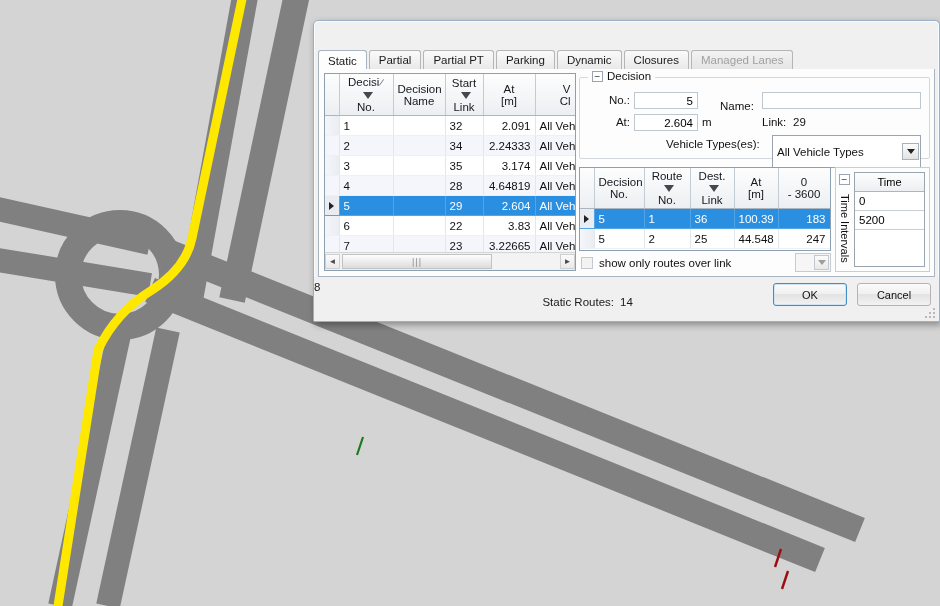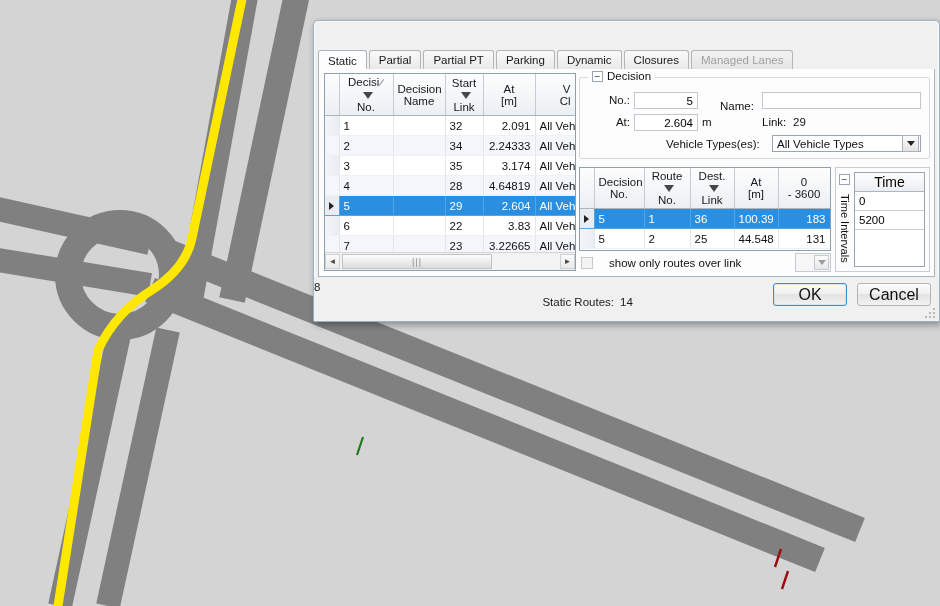--- a/index.html
+++ b/index.html
@@ -145,21 +145,21 @@
     width:11px;height:11px;border:1px solid #9aa5af;background:#fff;
     display:inline-flex;align-items:center;justify-content:center;
     font-size:10px;line-height:9px;color:#333;box-sizing:border-box;
   }
   .fld-label{font-size:11.5px;color:#111;}
   .txtbox{
     border:1px solid #bfc7cf;background:#fff;height:17px;line-height:17px;
     font-size:11.5px;padding:0 4px;box-sizing:border-box;
   }
   .combo{
-    border:1px solid #9aa5af;background:#fff;height:17px;
+    border:1px solid #9aa5af;background:#fff;height:33px;
     display:flex;align-items:center;box-sizing:border-box;font-size:11.5px;
   }
   .combo .val{flex:1;padding-left:4px;color:#111;}
   .combo .btn{
     width:17px;height:17px;margin:0 1px;
     background:linear-gradient(to bottom,#fcfcfc,#e3e3e3);
     border:1px solid #a9b2bb;box-sizing:border-box;
     display:flex;align-items:center;justify-content:center;
   }
   .caret{width:0;height:0;border-left:4px solid transparent;border-right:4px solid transparent;border-top:5px solid #222;}
@@ -173,45 +173,45 @@
   .ti-panel{
     position:absolute;left:258px;top:96px;right:2px;bottom:2px;
     border:1px solid #c8ced4;background:#fdfdfd;box-sizing:border-box;
   }
   .ti-vert{
     position:absolute;left:3px;top:26px;font-size:11px;color:#111;
     writing-mode:vertical-rl;
   }
   .ti-exp{position:absolute;left:3px;top:6px;}
   .ti-grid{position:absolute;left:18px;top:4px;right:4px;bottom:4px;border:1px solid #9aa5af;background:#fff;box-sizing:border-box;overflow:hidden;}
-  .ti-head{height:18px;line-height:18px;text-align:center;font-size:14px;
+  .ti-head{height:18px;line-height:18px;text-align:center;font-size:11px;
     background:linear-gradient(to bottom,#fdfdfd,#eceff2);border-bottom:1px solid #aab6c1;}
   .ti-row{height:18px;line-height:18px;padding-left:4px;font-size:11.5px;border-bottom:1px solid #c9ced3;}
 
-  .chkrow{position:absolute;left:4px;top:186px;display:flex;align-items:center;gap:16px;}
+  .chkrow{position:absolute;left:4px;top:186px;display:flex;align-items:center;gap:6px;}
   .chkbox{width:12px;height:12px;border:1px solid #c3c9cf;background:#f3f3f3;box-sizing:border-box;}
   .smallcombo{
     position:absolute;left:218px;top:182px;width:36px;height:19px;
     border:1px solid #c5cbd1;background:#f6f6f6;box-sizing:border-box;
     display:flex;align-items:center;justify-content:flex-end;
   }
   .smallcombo .btn{width:15px;height:15px;margin-right:1px;background:linear-gradient(to bottom,#fbfbfb,#e8e8e8);
     border:1px solid #c3c9cf;box-sizing:border-box;display:flex;align-items:center;justify-content:center;}
 
   
   .footer{
     position:absolute;left:0;right:0;bottom:0;height:44px;background:#f0f0f0;
   }
   .stats{position:absolute;left:0;top:4px;width:420px;font-size:11.5px;color:#1a1a1a;}
   .stat-line{display:flex;justify-content:flex-start;margin-bottom:3px;}
   .stat-label{width:300px;text-align:right;padding-right:6px;}
   .stat-val{width:40px;text-align:left;}
   .btnrow{position:absolute;right:8px;top:6px;display:flex;gap:10px;}
   .pbtn{
-    width:74px;height:23px;font-size:16px;color:#101010;
+    width:74px;height:23px;font-size:11px;color:#101010;
     display:flex;align-items:center;justify-content:center;
     background:linear-gradient(to bottom,#fbfbfb,#f0f0f0 48%,#e3e3e3 50%,#f2f2f2);
     border:1px solid #b4b4b4;border-radius:3px;box-sizing:border-box;
   }
   .pbtn.default{border:1px solid #3d8fc4;box-shadow:0 0 0 1px #cfe5f3 inset;}
   .grip{position:absolute;right:2px;bottom:1px;width:12px;height:12px;}
   .grip i{position:absolute;width:2px;height:2px;background:#b9b9b9;}
 </style>
 </head>
 <body>
@@ -448,21 +448,21 @@
               <td>36</td>
               <td class="r">100.39</td>
               <td class="r">183</td>
             </tr>
             <tr>
               <td class="rowhdr"></td>
               <td>5</td>
               <td>2</td>
               <td>25</td>
               <td class="r">44.548</td>
-              <td class="r">131</td>
+              <td class="r">247</td>
             </tr>
           </tbody>
         </table>
       </div>
 
       <div class="ti-panel">
         <span class="expander ti-exp">−</span>
         <div class="ti-vert">Time Intervals</div>
         <div class="ti-grid">
           <div class="ti-head">Time</div>

